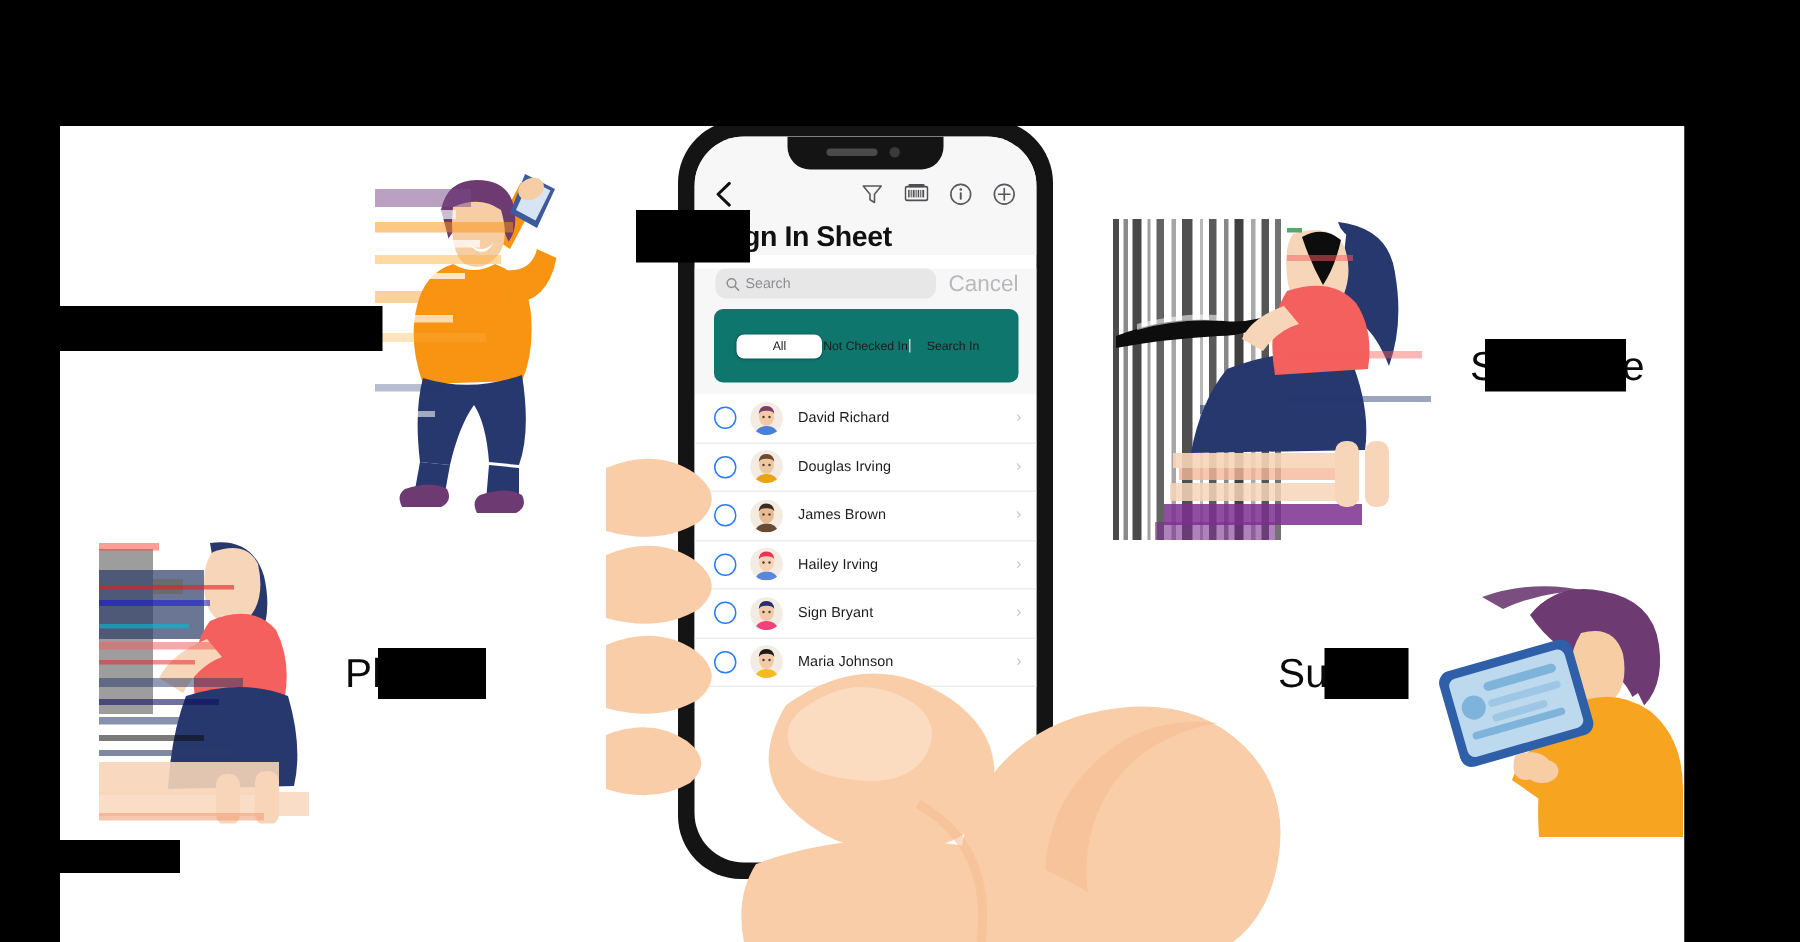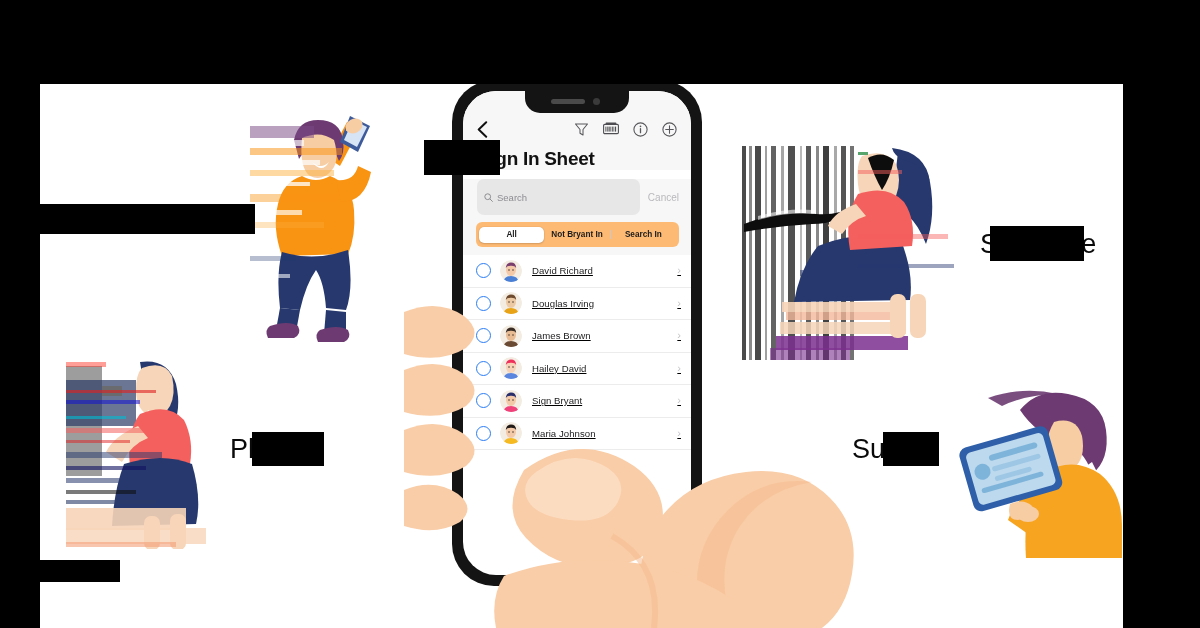--- a/index.html
+++ b/index.html
@@ -75,41 +75,41 @@
   .nav-icon{margin-left:14px;cursor:pointer;display:flex;align-items:center;}
   #back-chevron{display:flex;align-items:center;cursor:pointer;}
   .app-title{
     font-size:19px;font-weight:700;color:#111;
     margin:6px 0 9px 1px;letter-spacing:-.3px;
   }
 
   
   .search-row{display:flex;align-items:center;background:#f7f7f7;padding:0 12px 7px 14px;}
   .search-field{
-    flex:1;height:36px;background:#e7e7e8;border-radius:7px;
+    flex:1;height:20px;background:#e7e7e8;border-radius:7px;
     display:flex;align-items:center;padding:0 7px;
   }
   .search-ph{font-size:9.5px;color:#8d8d92;margin-left:4px;}
-  .cancel-link{font-size:10px;color:#b9b9bd;margin-left:8px;cursor:pointer;}
+  .cancel-link{font-size:15px;color:#b9b9bd;margin-left:8px;cursor:pointer;}
 
   
   .seg-wrap{background:#f7f7f7;padding:0 12px 8px 13px;}
   .seg{
-    display:flex;background:#fdba74;border-radius:6px;height:19px;
-    align-items:center;padding:3px;position:relative;font-weight:bold;
+    display:flex;background:#0f766e;border-radius:6px;height:19px;
+    align-items:center;padding:15px;position:relative;
   }
   .seg-item{
     flex:1;text-align:center;font-size:8.2px;color:#1b1b1b;
     line-height:16px;border-radius:5px;cursor:pointer;position:relative;
   }
   .seg-item.active{background:#fff;box-shadow:0 0 1px rgba(0,0,0,.28),0 1px 2px rgba(0,0,0,.14);}
   .seg-div{width:1px;height:9px;background:#c9c9cd;align-self:center;}
 
   
-  .list{background:#fff;text-decoration:underline;}
+  .list{background:#fff;}
   .row{
     display:flex;align-items:center;height:31.5px;
     padding:0 10px 0 13px;border-bottom:1px solid #ececec;cursor:pointer;
   }
   .check{
     width:15px;height:15px;border:1.6px solid #2a7df4;border-radius:50%;
     flex:0 0 auto;box-sizing:border-box;
   }
   .avatar{width:22px;height:22px;border-radius:50%;margin-left:9px;flex:0 0 auto;overflow:hidden;position:relative;}
   .row-name{font-size:9.6px;color:#1c1c1e;margin-left:10px;flex:1;letter-spacing:.05px;}
@@ -367,21 +367,21 @@
               <path d="M6 6 L8.4 8.4" stroke="#8d8d92" stroke-width="1" stroke-linecap="round"></path>
             </svg>
             <span class="search-ph">Search</span>
           </div>
           <span class="cancel-link">Cancel</span>
         </div>
 
         <div class="seg-wrap">
           <div class="seg">
             <div class="seg-item active">All</div>
-            <div class="seg-item">Not Bryant In</div>
+            <div class="seg-item">Not Checked In</div>
             <div class="seg-div"></div>
             <div class="seg-item">Search In</div>
           </div>
         </div>
 
         <div class="list" id="attendee-list">
             <div class="row">
               <div class="check"></div>
               <div class="avatar"><svg width="22" height="22" viewBox="0 0 22 22">
                   <circle cx="11" cy="11" r="11" fill="#f3ece2"></circle>
@@ -423,21 +423,21 @@
             <div class="row">
               <div class="check"></div>
               <div class="avatar"><svg width="22" height="22" viewBox="0 0 22 22">
                   <circle cx="11" cy="11" r="11" fill="#f3ece2"></circle>
                   <path d="M3 22 q1.5-6 8-6 q6.5 0 8 6 Z" fill="#5b86e0"></path>
                   <ellipse cx="11" cy="10" rx="5" ry="6" fill="#f7d2b6"></ellipse>
                   <path d="M5.8 8 q0.4-5.4 5.2-5.4 q4.8 0 5.2 5.4 q-1.4-2.4-5.2-2.2 q-3.8-0.2-5.2 2.2 Z" fill="#f0305a"></path>
                   <circle cx="9" cy="10" r="0.8" fill="#4a3a30"></circle>
                   <circle cx="13" cy="10" r="0.8" fill="#4a3a30"></circle>
                 </svg></div>
-              <div class="row-name">Hailey David</div>
+              <div class="row-name">Hailey Irving</div>
               <div class="chev">›</div>
             </div>
             <div class="row">
               <div class="check"></div>
               <div class="avatar"><svg width="22" height="22" viewBox="0 0 22 22">
                   <circle cx="11" cy="11" r="11" fill="#f3ece2"></circle>
                   <path d="M3 22 q1.5-6 8-6 q6.5 0 8 6 Z" fill="#f0417a"></path>
                   <ellipse cx="11" cy="10" rx="5" ry="6" fill="#f3c9a8"></ellipse>
                   <path d="M5.8 8 q0.4-5.4 5.2-5.4 q4.8 0 5.2 5.4 q-1.4-2.4-5.2-2.2 q-3.8-0.2-5.2 2.2 Z" fill="#2a2f6b"></path>
                   <circle cx="9" cy="10" r="0.8" fill="#4a3a30"></circle>

